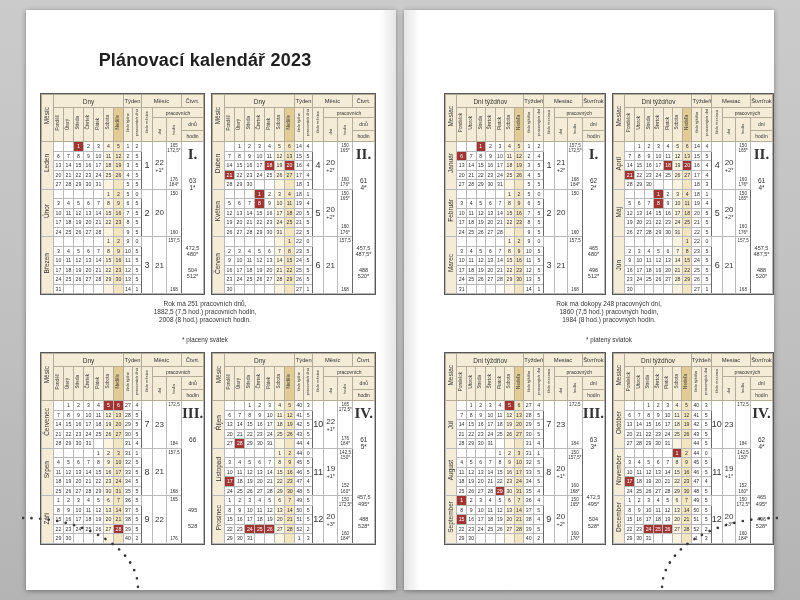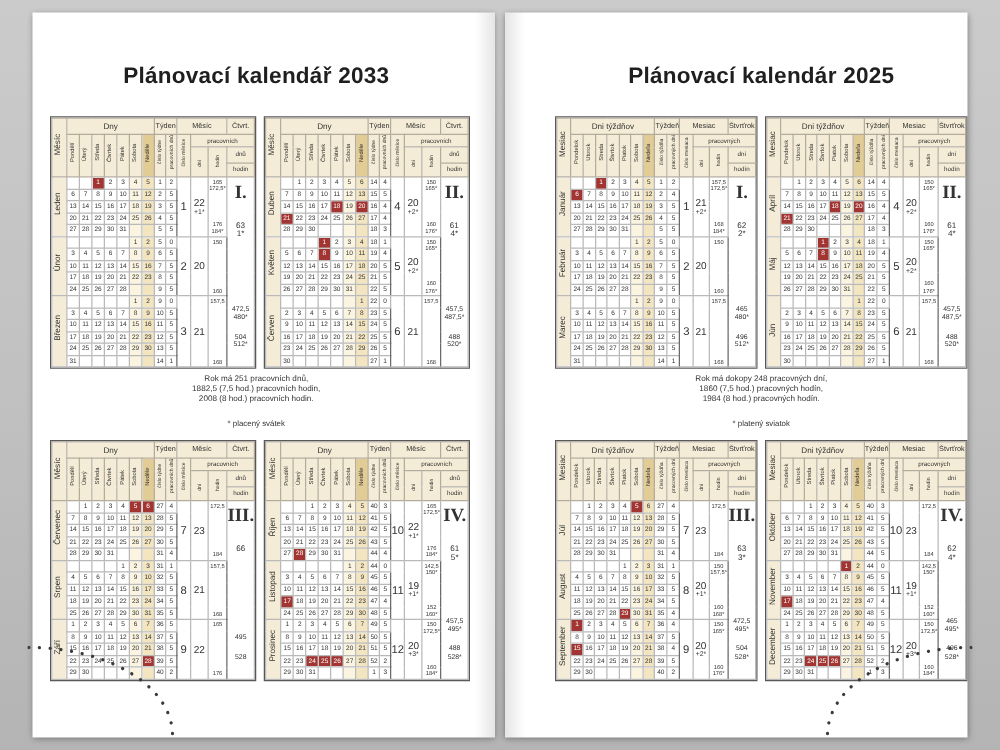--- a/index.html
+++ b/index.html
@@ -65,21 +65,21 @@
   .corner{position:absolute;bottom:0;}
   .corner.cl{left:-4px;}
   .corner.cr{right:-4px;}
 </style>
 </head>
 <body>
 
 <div class="spread">
 
   <div class="page page-left">
-    <div class="ptitle">Plánovací kalendář 2033</div>
+    <div class="ptitle">Plánovací kalendář 2023</div>
     <div class="grid top" id="grid-0-top">
         <div class="twrap">
           <table class="cal">
             <colgroup>
               <col style="width: 12px;">
               <col style="width: 10px;">
               <col style="width: 10px;">
               <col style="width: 10px;">
               <col style="width: 10px;">
               <col style="width: 10px;">
@@ -1259,21 +1259,20 @@
             </tbody>
           </table>
         </div>
       </div>
     <svg class="corner cl" width="122" height="76" viewBox="0 0 122 76">
       <path d="M 1 4 A 114 70 0 0 1 116 75" fill="none" stroke="#3a3a3a" stroke-width="2.6" stroke-linecap="round" stroke-dasharray="0.1 8.5"></path>
     </svg>
   </div>
 
   <div class="page page-right">
-    <div class="ptitle">Plánovací kalendár 2025</div>
     <div class="grid top" id="grid-1-top">
         <div class="twrap">
           <table class="cal">
             <colgroup>
               <col style="width: 12px;">
               <col style="width: 10px;">
               <col style="width: 10px;">
               <col style="width: 10px;">
               <col style="width: 10px;">
               <col style="width: 10px;">

